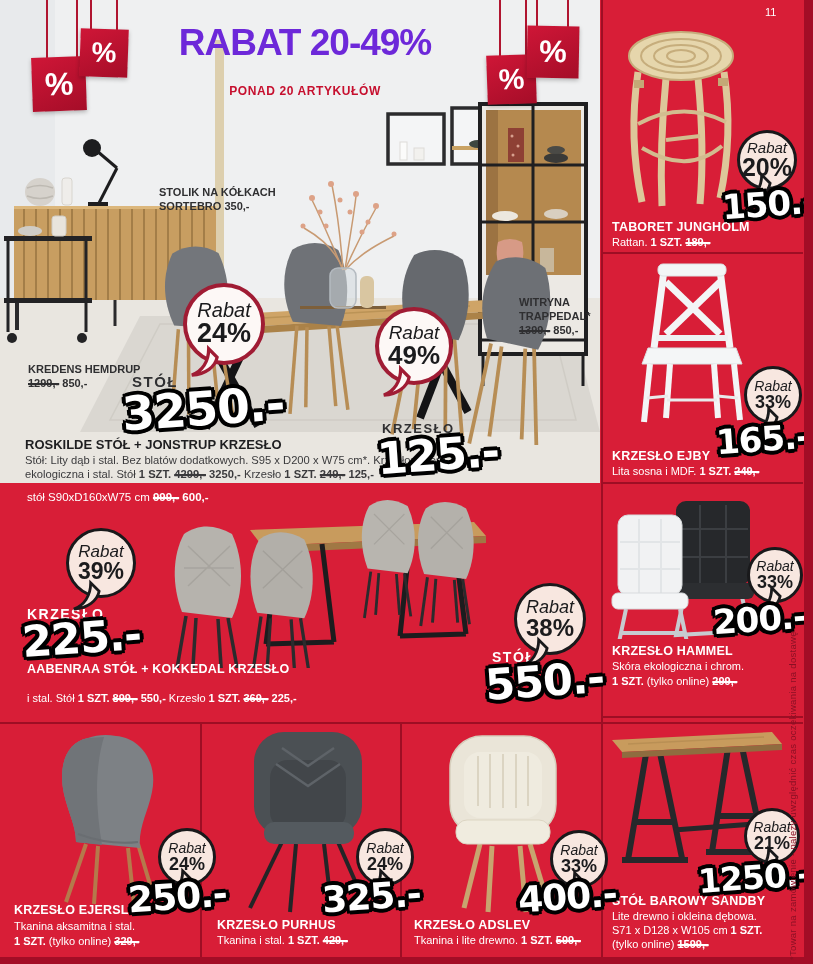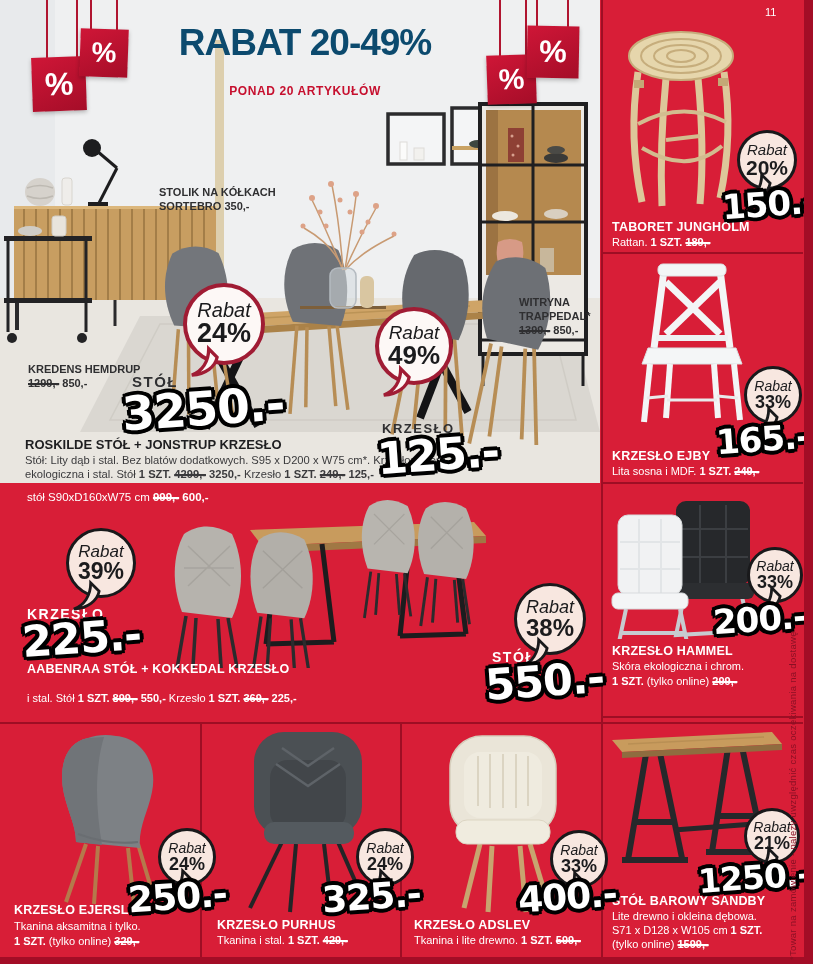--- a/index.html
+++ b/index.html
@@ -8,21 +8,21 @@
     position:relative; width:813px; height:964px; overflow:hidden;
     background:#d81e37; font-family:"Liberation Sans", sans-serif;
   }
   .abs { position:absolute; }
 
   
   .hero { position:absolute; left:0; top:0; width:600px; height:483px; background:#eff0f1; overflow:hidden; }
 
   
   .h-title { position:absolute; left:110px; top:22px; width:390px; text-align:center;
-             font-size:37px; font-weight:bold; letter-spacing:-1px; color:#0c4a6e; }
+             font-size:37px; font-weight:bold; letter-spacing:-1px; color:#6d28d9; }
   .h-sub   { position:absolute; left:90px;  top:60px; width:430px; text-align:center;
              font-size:19px; font-weight:600; color:#c60f2e; }
   .h-tag   { position:absolute; left:160px; top:84px; width:290px; text-align:center;
              font-size:12px; font-weight:bold; letter-spacing:.6px; color:#c60f2e; }
 
   
   .tag { position:absolute; display:flex; align-items:center; justify-content:center;
          color:#fff; font-weight:bold; background:linear-gradient(155deg,#cf1637 0%,#a50d28 100%);
          box-shadow:0 2px 4px rgba(0,0,0,.25); }
   .string { position:absolute; top:0; width:2px; background:#b01530; }
@@ -382,21 +382,21 @@
     </g>
     <ellipse cx="63" cy="36" rx="52" ry="24" fill="#e6d6ac" stroke="#c6ad7c" stroke-width="2"></ellipse>
     <ellipse cx="63" cy="36" rx="40" ry="17" fill="none" stroke="#c6ad7c" stroke-width="2"></ellipse>
     <ellipse cx="63" cy="36" rx="27" ry="11" fill="none" stroke="#c6ad7c" stroke-width="2"></ellipse>
     <ellipse cx="63" cy="36" rx="14" ry="6" fill="none" stroke="#c6ad7c" stroke-width="2"></ellipse>
     <rect x="16" y="60" width="10" height="8" fill="#c4a876"></rect>
       <rect x="100" y="58" width="10" height="8" fill="#c4a876"></rect>
   </svg>
   <div class="bubble dark" style="left:737px;top:130px;width:60px;height:60px;font-size:15px;">
     <span class="b-word">Rabat</span>
-    <span class="b-pct" style="font-size:21px;">20%</span>
+    <span class="b-pct" style="font-size:25px;">20%</span>
     <svg class="b-tail" viewBox="0 0 32 34">
         <path d="M3 32 C14 28 21 18 21 4 L30 13 C28 23 18 31 3 32 Z"></path>
       </svg>
   </div>
   <div class="price" style="left:722px;top:184px;font-size:34px;">150.-</div>
   <div class="ptitle" style="left:612px;top:220px;">TABORET JUNGHOLM</div>
   <div class="pdesc" style="left:612px;top:236px;"><span>Rattan. </span><span class="b">1 SZT. </span><span class="old">189,-</span></div>
   <div class="divider-h" style="left:601px;top:252px;width:202px;"></div>
 
   <svg class="abs" style="left:636px;top:260px;" width="112" height="168" viewBox="0 0 112 168">
@@ -515,21 +515,21 @@
   </svg>
   <div class="bubble dark" style="left:158px;top:828px;width:58px;height:58px;font-size:14px;">
     <span class="b-word">Rabat</span>
     <span class="b-pct" style="font-size:18px;">24%</span>
     <svg class="b-tail" viewBox="0 0 32 34">
         <path d="M3 32 C14 28 21 18 21 4 L30 13 C28 23 18 31 3 32 Z"></path>
       </svg>
   </div>
   <div class="price" style="left:128px;top:876px;font-size:36px;">250.-</div>
   <div class="ptitle" style="left:14px;top:903px;">KRZESŁO EJERSLEV</div>
-  <div class="pdesc" style="left:14px;top:920px;">Tkanina aksamitna i tylko.</div>
+  <div class="pdesc" style="left:14px;top:920px;">Tkanina aksamitna i stal.</div>
   <div class="pdesc" style="left:14px;top:935px;"><span class="b">1 SZT.</span><span> (tylko online) </span><span class="old">329,-</span></div>
 
   <svg class="abs" style="left:230px;top:726px;" width="156" height="188" viewBox="0 0 156 188">
     <g stroke="#232527" stroke-width="4">
       <line x1="52" y1="116" x2="20" y2="182"></line>
         <line x1="66" y1="118" x2="60" y2="186"></line>
       <line x1="94" y1="118" x2="102" y2="186"></line>
         <line x1="108" y1="116" x2="136" y2="180"></line>
     </g>
     <rect x="24" y="6" width="108" height="104" rx="30" fill="#4b5054"></rect>

